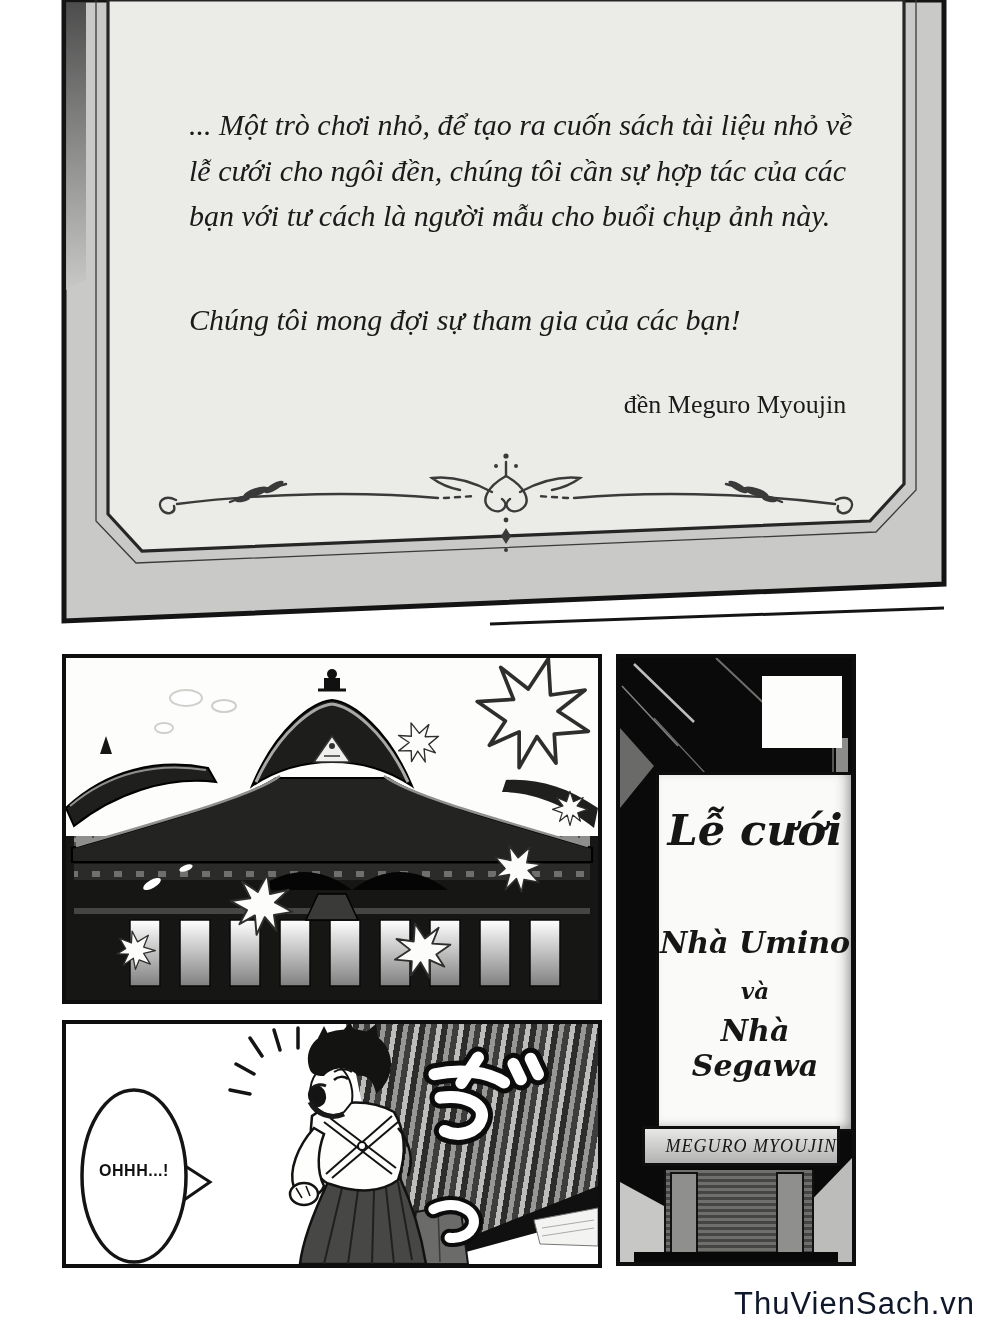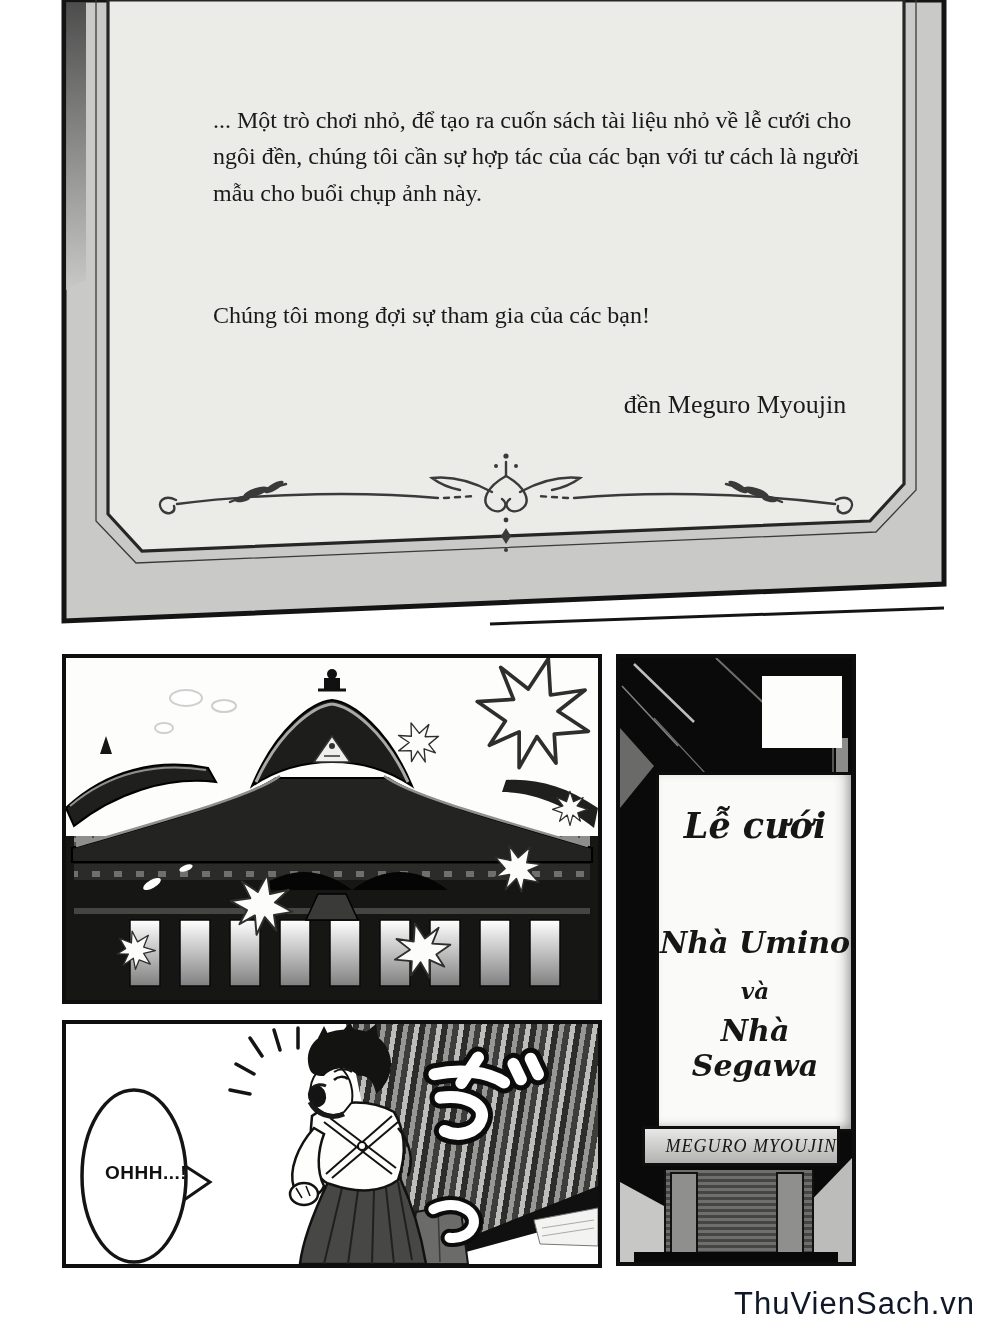--- a/index.html
+++ b/index.html
@@ -3,39 +3,39 @@
 <meta charset="utf-8">
 <style>
   html,body{margin:0;padding:0;background:#ffffff;}
   .page{position:relative;width:999px;height:1332px;background:#ffffff;overflow:hidden;
         font-family:"Liberation Serif",serif;color:#151515;}
   .abs{position:absolute;}
 
   
   .letter-svg{position:absolute;left:60px;top:0;width:888px;height:640px;}
   .letter-text{position:absolute;font-family:"Liberation Serif",serif;color:#1a1a1a;}
-  .letter-p{left:213px;width:668px;font-size:24px;line-height:1.52;}
+  .letter-p{left:189px;width:668px;font-size:30px;line-height:1.52;font-style:italic;}
   .letter-sig{left:540px;top:386px;width:390px;text-align:center;font-size:26px;line-height:1.45;}
 
   
   .panel{position:absolute;border:4px solid #0e0e0e;background:#fff;box-sizing:border-box;overflow:hidden;}
   #shrine-panel{left:62px;top:654px;width:540px;height:350px;}
   #sign-panel{left:616px;top:654px;width:240px;height:612px;background:#0a0a0a;}
   #man-panel{left:62px;top:1020px;width:540px;height:248px;}
 
   
   .sign-light{position:absolute;left:142px;top:18px;width:80px;height:72px;background:#fdfdfb;}
   .sign-header{position:absolute;left:20px;top:50px;width:194px;background:#0c0c0c;color:#dcdcda;
     text-align:center;font-family:"Liberation Serif",serif;font-size:19px;letter-spacing:.5px;
     line-height:1.35;padding:8px 0 10px 0;}
   .sign-board{position:absolute;left:36px;top:114px;width:192px;height:354px;background:#fafaf8;
     border:3px solid #0d0d0d;box-shadow:inset -10px 0 14px -8px #8a8a88, inset 0 -8px 12px -8px #9a9a98;}
   .board-text{position:absolute;width:100%;text-align:center;font-family:"DejaVu Serif",serif;
     font-style:italic;font-weight:700;color:#161616;}
-  .board-title{top:30px;font-size:35px;}
+  .board-title{top:30px;font-size:43px;}
   .board-fam1{top:150px;font-size:30px;font-style:italic;}
   .board-conn{top:202px;font-size:23px;text-align:center;}
   .board-fam2{top:238px;font-size:30px;}
   .sign-plaque{position:absolute;left:22px;top:468px;width:198px;height:40px;box-sizing:border-box;
     background:linear-gradient(180deg,#e8e8e6,#b2b2b0);border:3px solid #0f0f0f;color:#161616;
     font-family:"Liberation Serif",serif;font-size:18px;letter-spacing:1px;text-align:right;line-height:34px;font-style:italic;}
   .sign-ground-left{position:absolute;left:0;top:524px;width:44px;height:80px;background:#c7c7c5;
     clip-path:polygon(0 0,100% 30%,100% 100%,0 100%);}
   .sign-ground-right{position:absolute;right:0;top:500px;width:40px;height:104px;background:#bcbcba;
     clip-path:polygon(0 40%,100% 0,100% 100%,0 100%);}
@@ -45,21 +45,21 @@
   .sign-leg{position:absolute;top:514px;width:28px;height:90px;background:#8f8f8d;border:2px solid #121212;box-sizing:border-box;}
   .leg-l{left:50px;} .leg-r{left:156px;}
   .sign-shadow{position:absolute;left:14px;top:594px;width:204px;height:10px;background:#080808;}
 
   
   .curtain{position:absolute;left:276px;top:0;width:256px;height:240px;
     background:repeating-linear-gradient(99deg,#3d3d3b 0 6px,#bdbdbb 6px 11px,#2c2c2a 11px 17px,#979795 17px 22px);
     clip-path:polygon(4px 0%,100% 0%,100% 168px,52px 100%);}
   .man-svg{position:absolute;left:0;top:0;width:532px;height:240px;}
   .bubble-text{position:absolute;left:14px;top:138px;width:108px;text-align:center;
-    font-family:"Liberation Sans",sans-serif;font-weight:700;font-size:19px;letter-spacing:.5px;color:#111;padding-left:12px;}
+    font-family:"Liberation Sans",sans-serif;font-weight:700;font-size:16px;letter-spacing:.5px;color:#111;}
 
   
   .watermark{position:absolute;right:24px;top:1286px;font-family:"Liberation Sans",sans-serif;
     font-size:31px;color:#0f172a;letter-spacing:1px;}
 </style>
 </head>
 <body>
 
 <div class="page">
 

